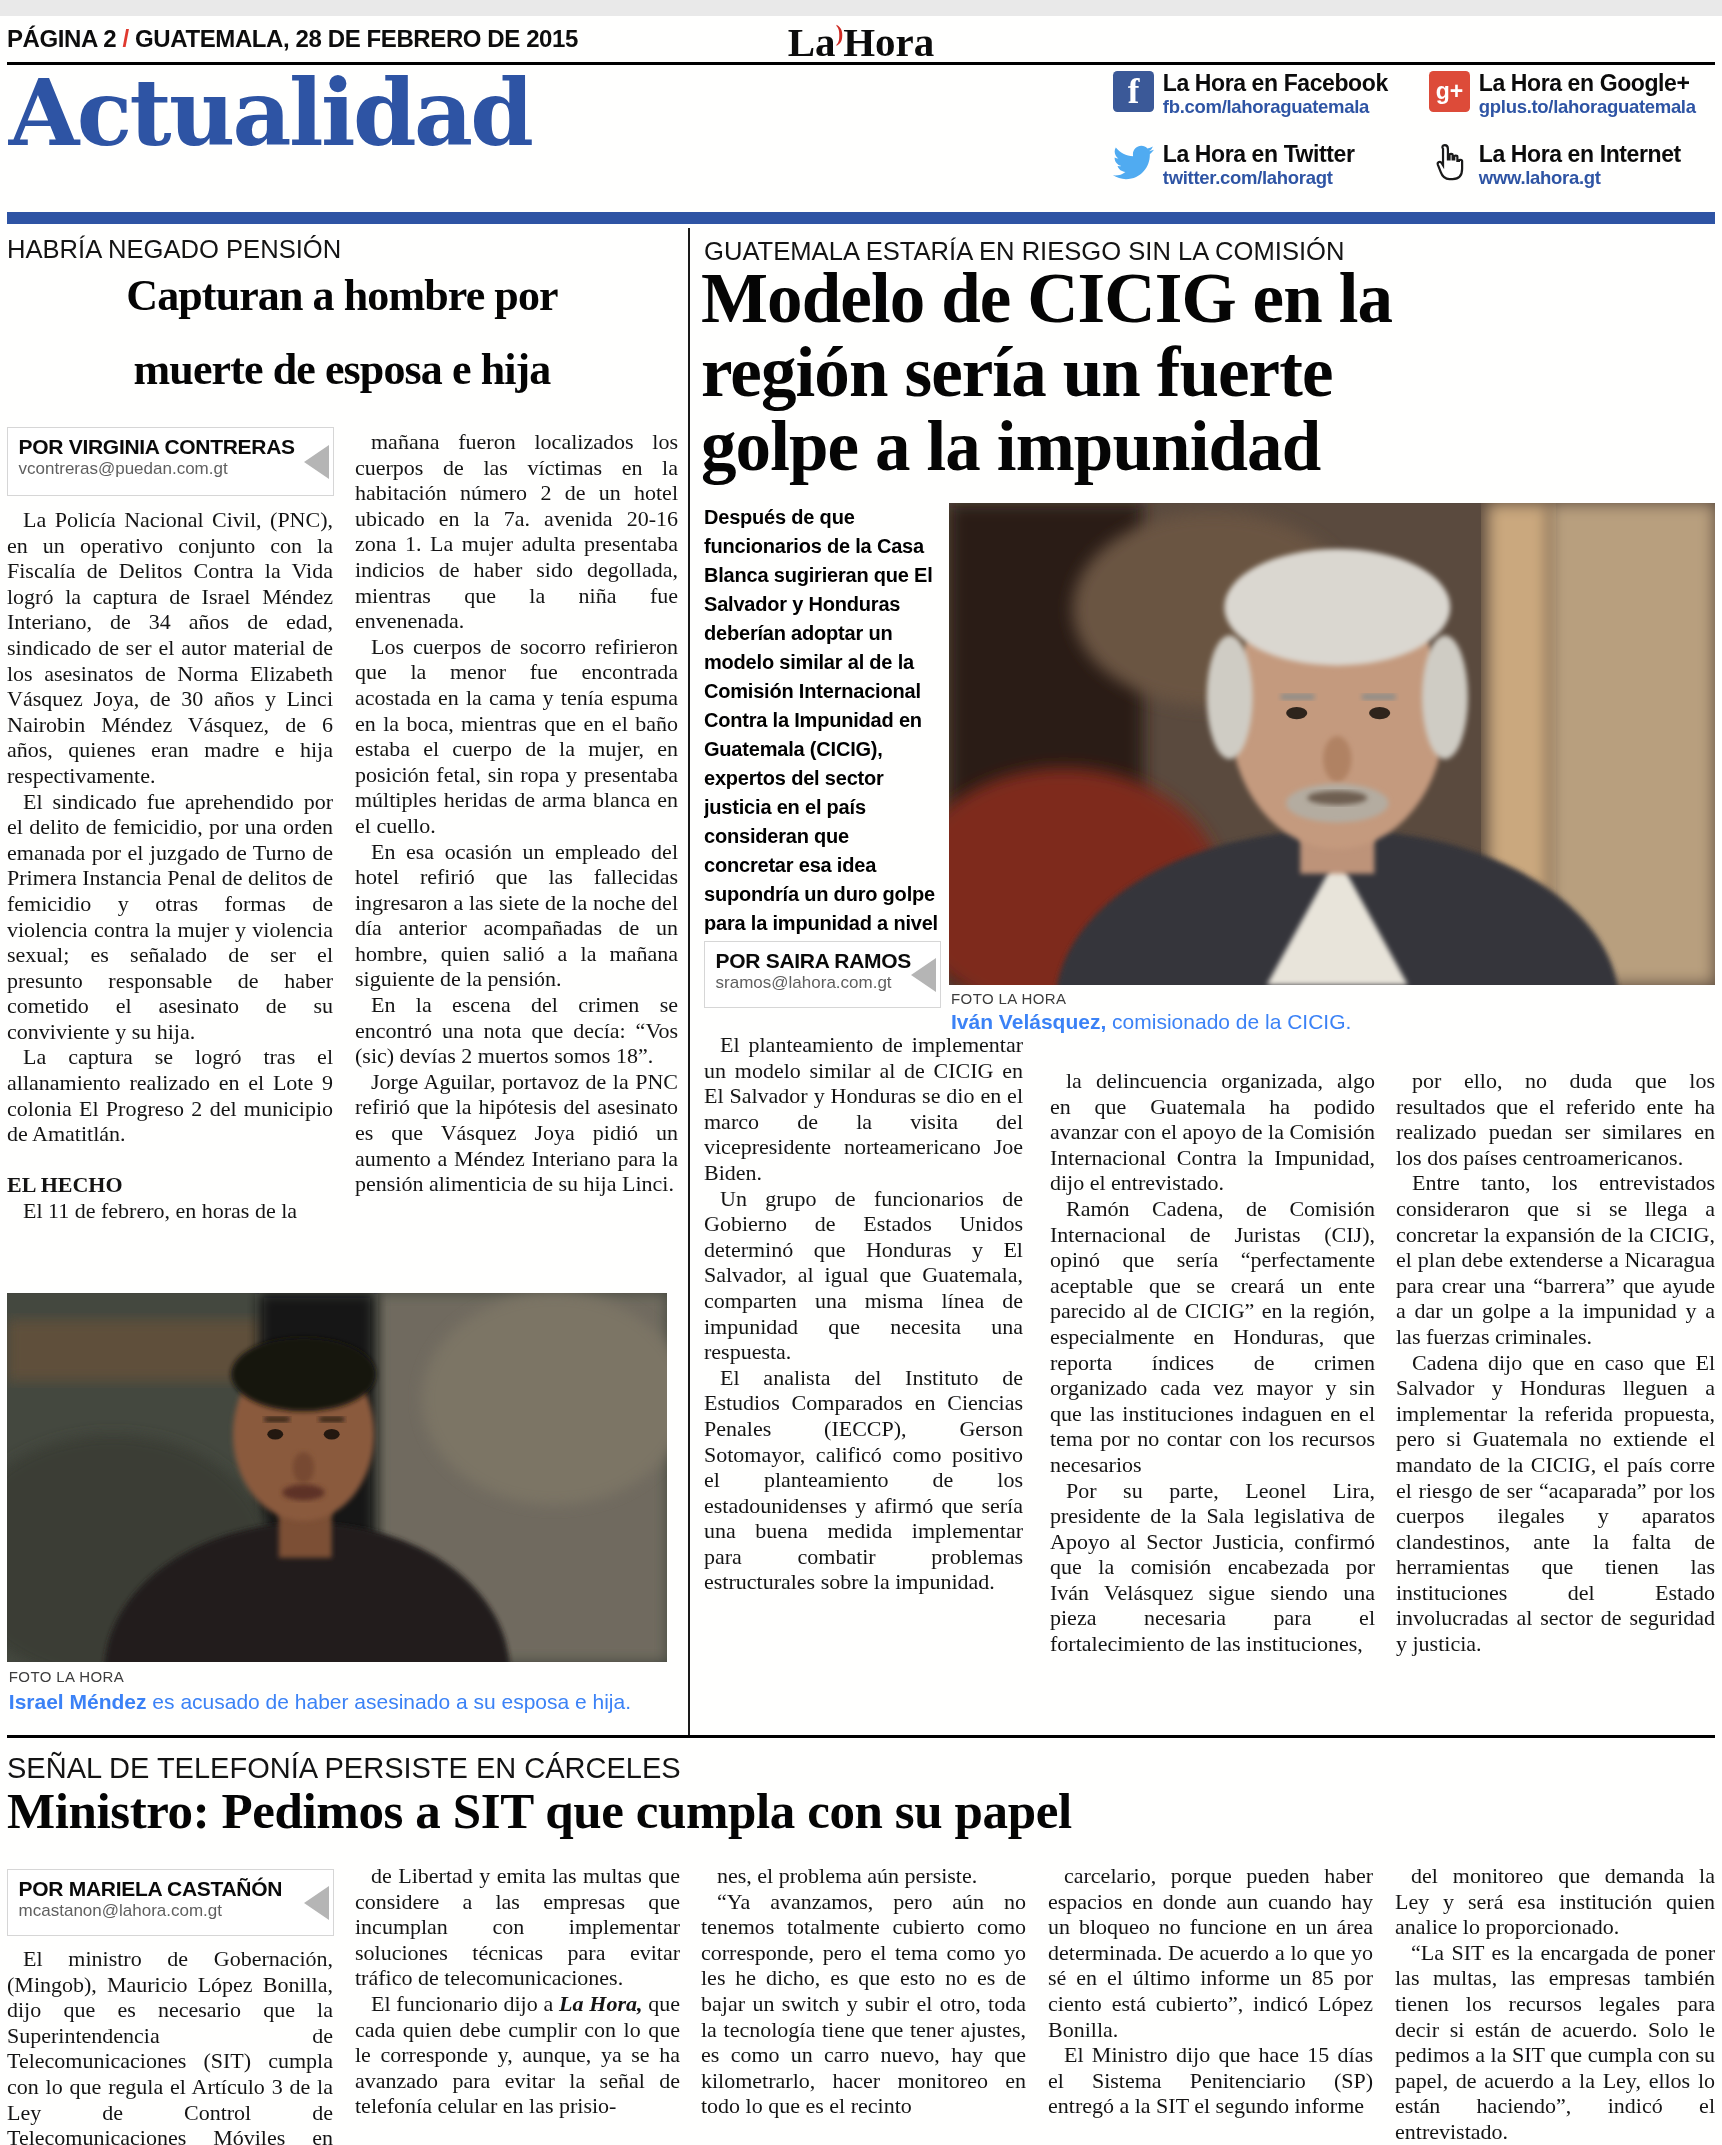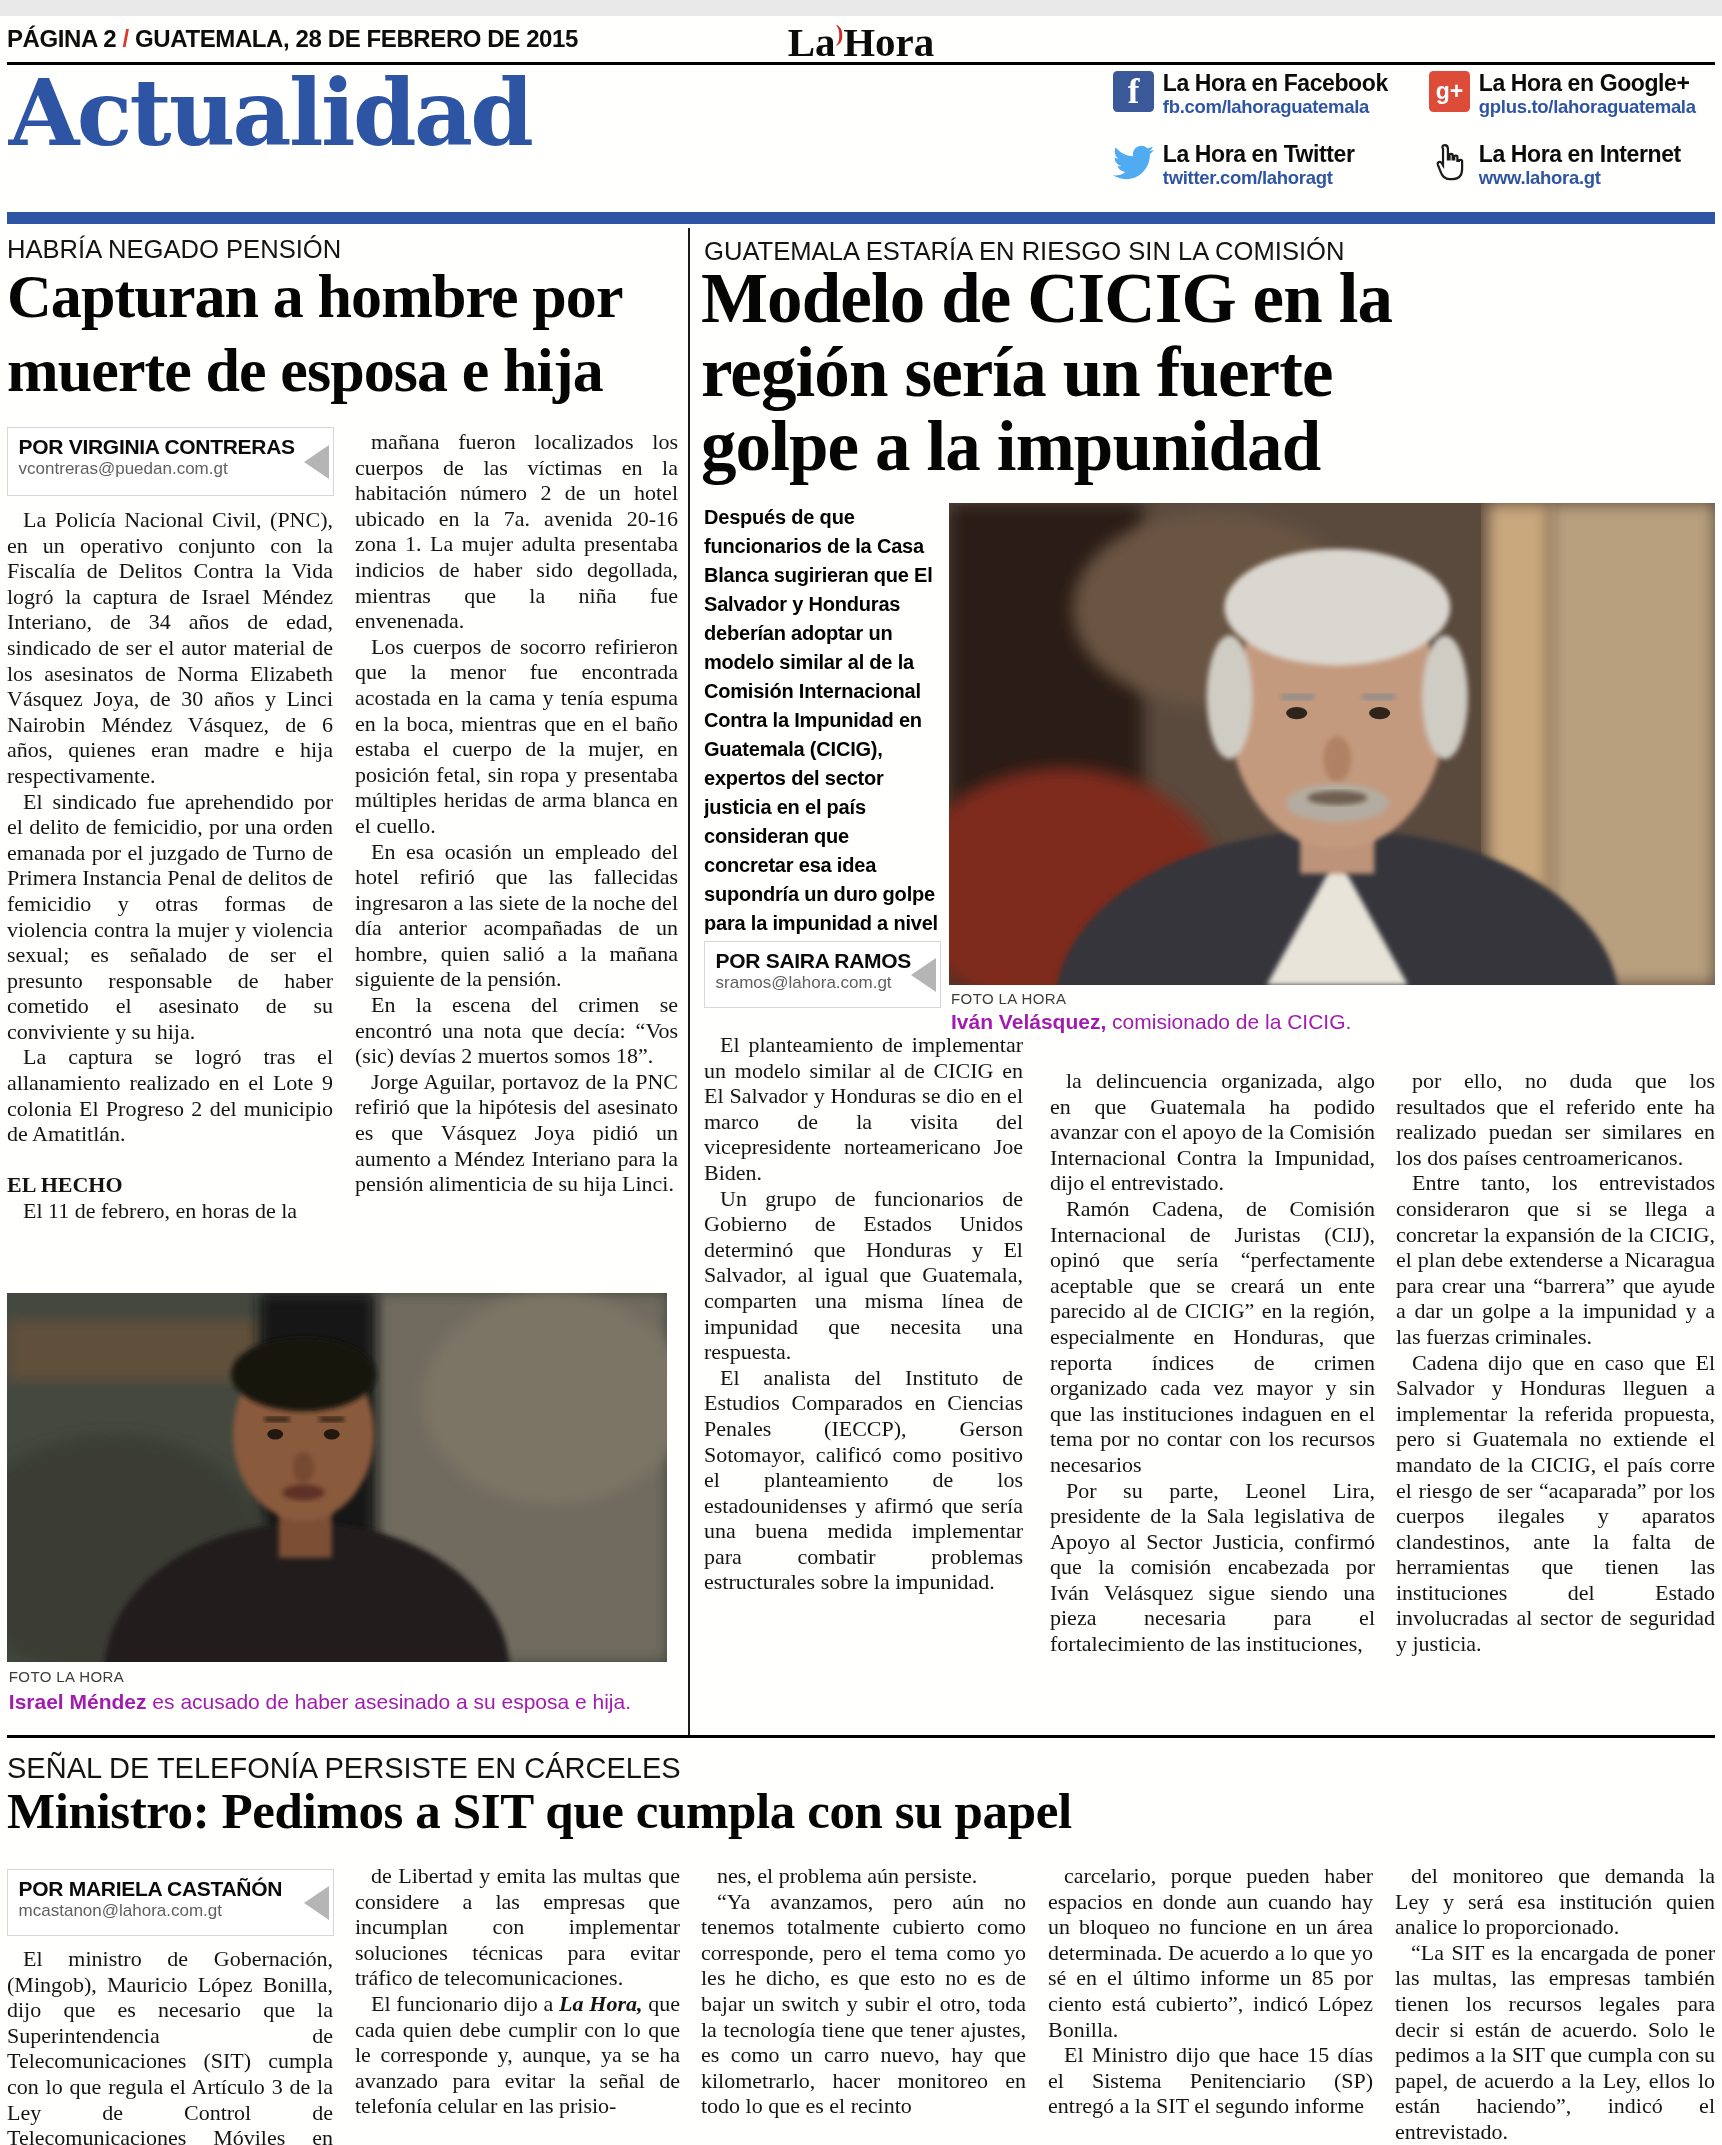--- a/index.html
+++ b/index.html
@@ -40,21 +40,21 @@
   .byline-email{font-size:17px;color:#5f5f5f;line-height:20px;}
   .byline-arrow{position:absolute;right:4.4px;top:50%;transform:translateY(-50%);
         width:0;height:0;border-top:17.6px solid transparent;border-bottom:17.6px solid transparent;
         border-right:25px solid #b5b5b5;}
   .bodycol{font-family:"Liberation Serif",serif;font-size:22px;line-height:25.6px;color:#141414;
         text-align:justify;overflow:hidden;}
   .bodycol p{margin:0;text-indent:16px;}
   .bodycol p.subhead{font-weight:bold;text-indent:0;margin-top:25.6px;}
   .bodycol span.bi{font-weight:bold;font-style:italic;}
   .photo-credit{font-size:15px;color:#3c3c3c;letter-spacing:0.4px;}
-  .caption{font-size:21px;color:#a21caf;line-height:25px;}
+  .caption{font-size:21px;color:#3b82f6;line-height:25px;}
   .cap-b{font-weight:bold;}
 
   
   .v-divider{left:688px;top:212px;width:1.8px;height:1507px;background:#1a1a1a;}
   .lead{font-weight:bold;font-size:20px;line-height:29px;letter-spacing:-0.2px;color:#000;}
   .lead p{margin:0;}
 
   .rule-bottom{left:7px;top:1719px;width:1708px;height:2.6px;background:#000;}
 
   .photo-frame{overflow:hidden;background:#333;}
@@ -107,21 +107,21 @@
         <div class="t1">La Hora en Internet</div>
         <div class="t2">www.lahora.gt</div>
       </div>
     </div>
   </div>
 
   <div class="abs blue-bar"></div>
   <div class="abs v-divider"></div>
 
   <div class="abs kicker" style="left:7px;top:219px;">HABRÍA NEGADO PENSIÓN</div>
-  <div class="abs headline" style="left:7px;top:243px;width:670px;font-size:62px;line-height:74px;letter-spacing:-0.9px;">
+  <div class="abs headline" style="left:7px;top:243px;width:670px;font-size:44px;line-height:74px;letter-spacing:-0.9px;text-align:center;">
       <p>Capturan a hombre por</p>
       <p>muerte de esposa e hija</p>
     </div>
 
   <div class="abs byline-box" style="left:7px;top:411px;width:325px;height:67px;">
     <div class="byline-inner">
       <div class="byline-author">POR VIRGINIA CONTRERAS</div>
       <div class="byline-email">vcontreras@puedan.com.gt</div>
     </div>
     <div class="byline-arrow"></div>

